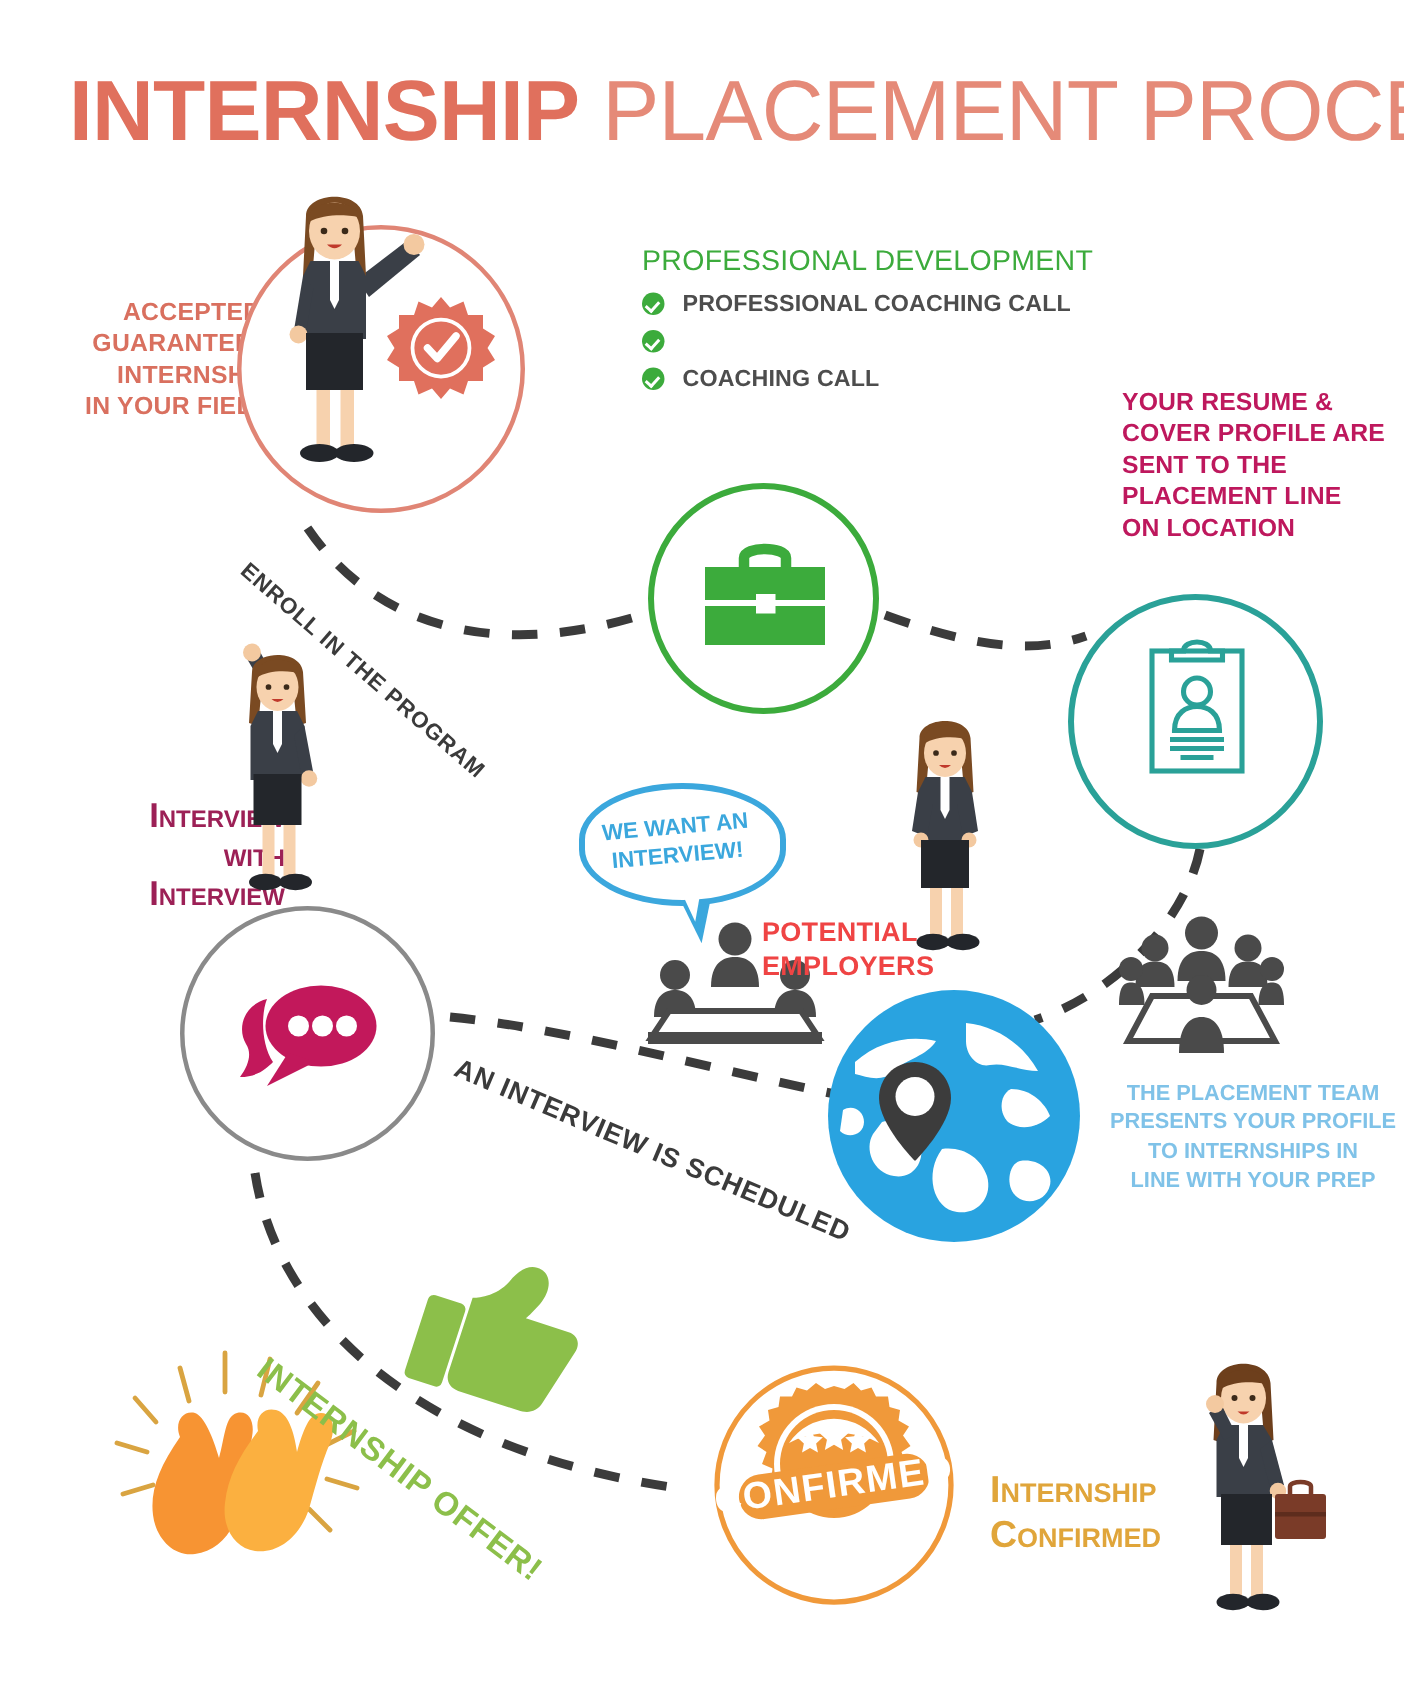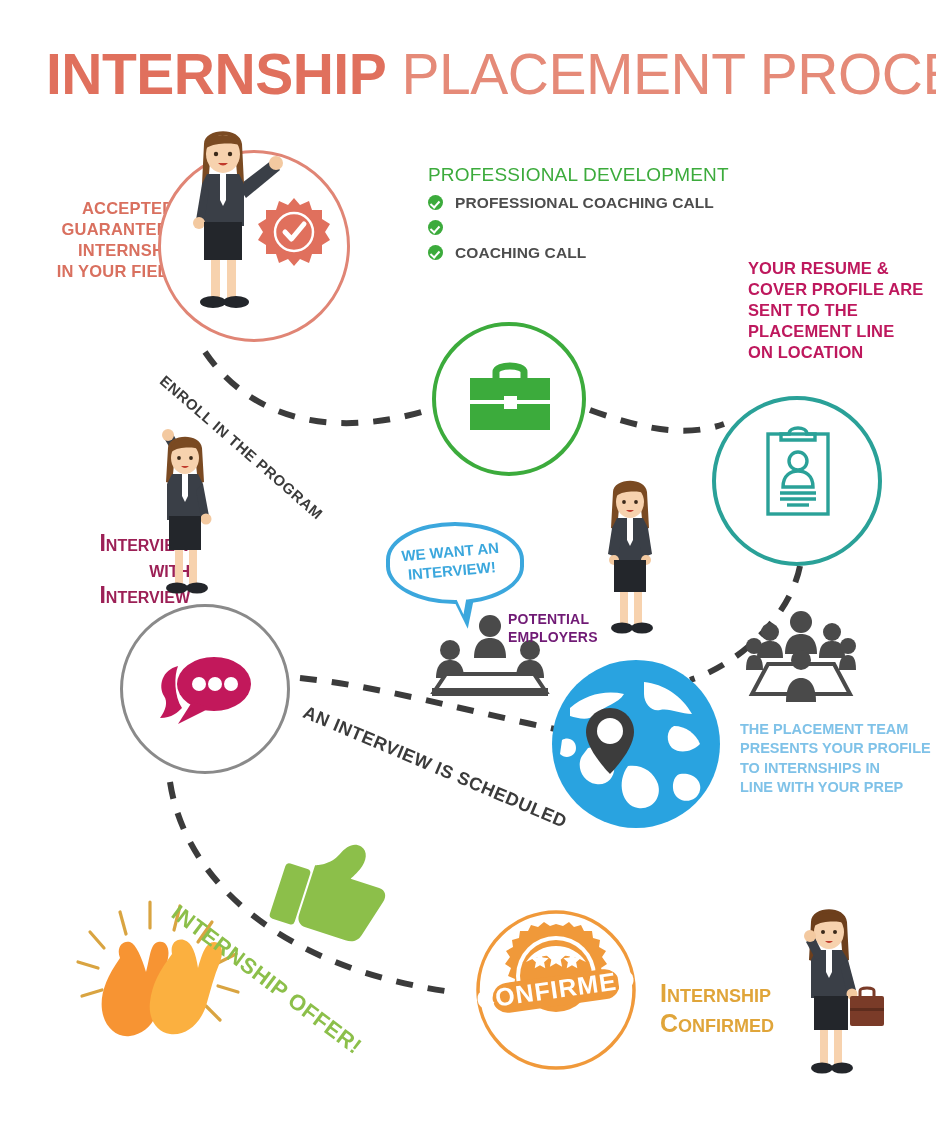--- a/index.html
+++ b/index.html
@@ -28,23 +28,23 @@
             margin-right:12px;position:relative;flex:0 0 auto;}
   .pd-check:after{content:"";position:absolute;left:4px;top:3.5px;width:4px;height:7px;
                   border:solid #fff;border-width:0 2px 2px 0;transform:rotate(42deg);}
   .pd-label{color:#4d4d4d;font-size:15.5px;font-weight:bold;letter-spacing:.1px;
             white-space:nowrap;}
 
   #resume-text{left:748px;top:258px;color:#be185d;font-size:16.5px;letter-spacing:.1px;}
   #interview-emp-text{left:40px;top:530px;width:150px;text-align:right;
                       color:#9c2056;font-size:23px;line-height:1.13;
                       font-variant:small-caps;font-weight:bold;}
-  #potential-emp{left:508px;top:610px;color:#701a75;font-size:14px;line-height:1.3;
+  #potential-emp{left:508px;top:610px;color:#ef4444;font-size:18px;line-height:1.3;
                  letter-spacing:.2px;}
-  #placement-text{left:740px;top:720px;color:#7fc2e8;font-size:14.5px;line-height:1.33;}
+  #placement-text{left:740px;top:720px;color:#7fc2e8;font-size:14.5px;line-height:1.33;text-align:center;}
   #confirmed-text{left:660px;top:978px;color:#e0a53a;font-size:25px;line-height:1.2;
                   font-variant:small-caps;font-weight:bold;}
 
   
   .rot{font-weight:bold;white-space:nowrap;}
   #cap-enroll{left:168px;top:372px;color:#3b3b3b;font-size:15px;letter-spacing:.6px;
               transform:rotate(41deg);transform-origin:0 0;}
   #cap-sched{left:308px;top:702px;color:#3b3b3b;font-size:18px;letter-spacing:.6px;
              transform:rotate(23deg);transform-origin:0 0;}
   #cap-offer{left:182px;top:900px;color:#8cbf4a;font-size:22px;letter-spacing:.6px;

